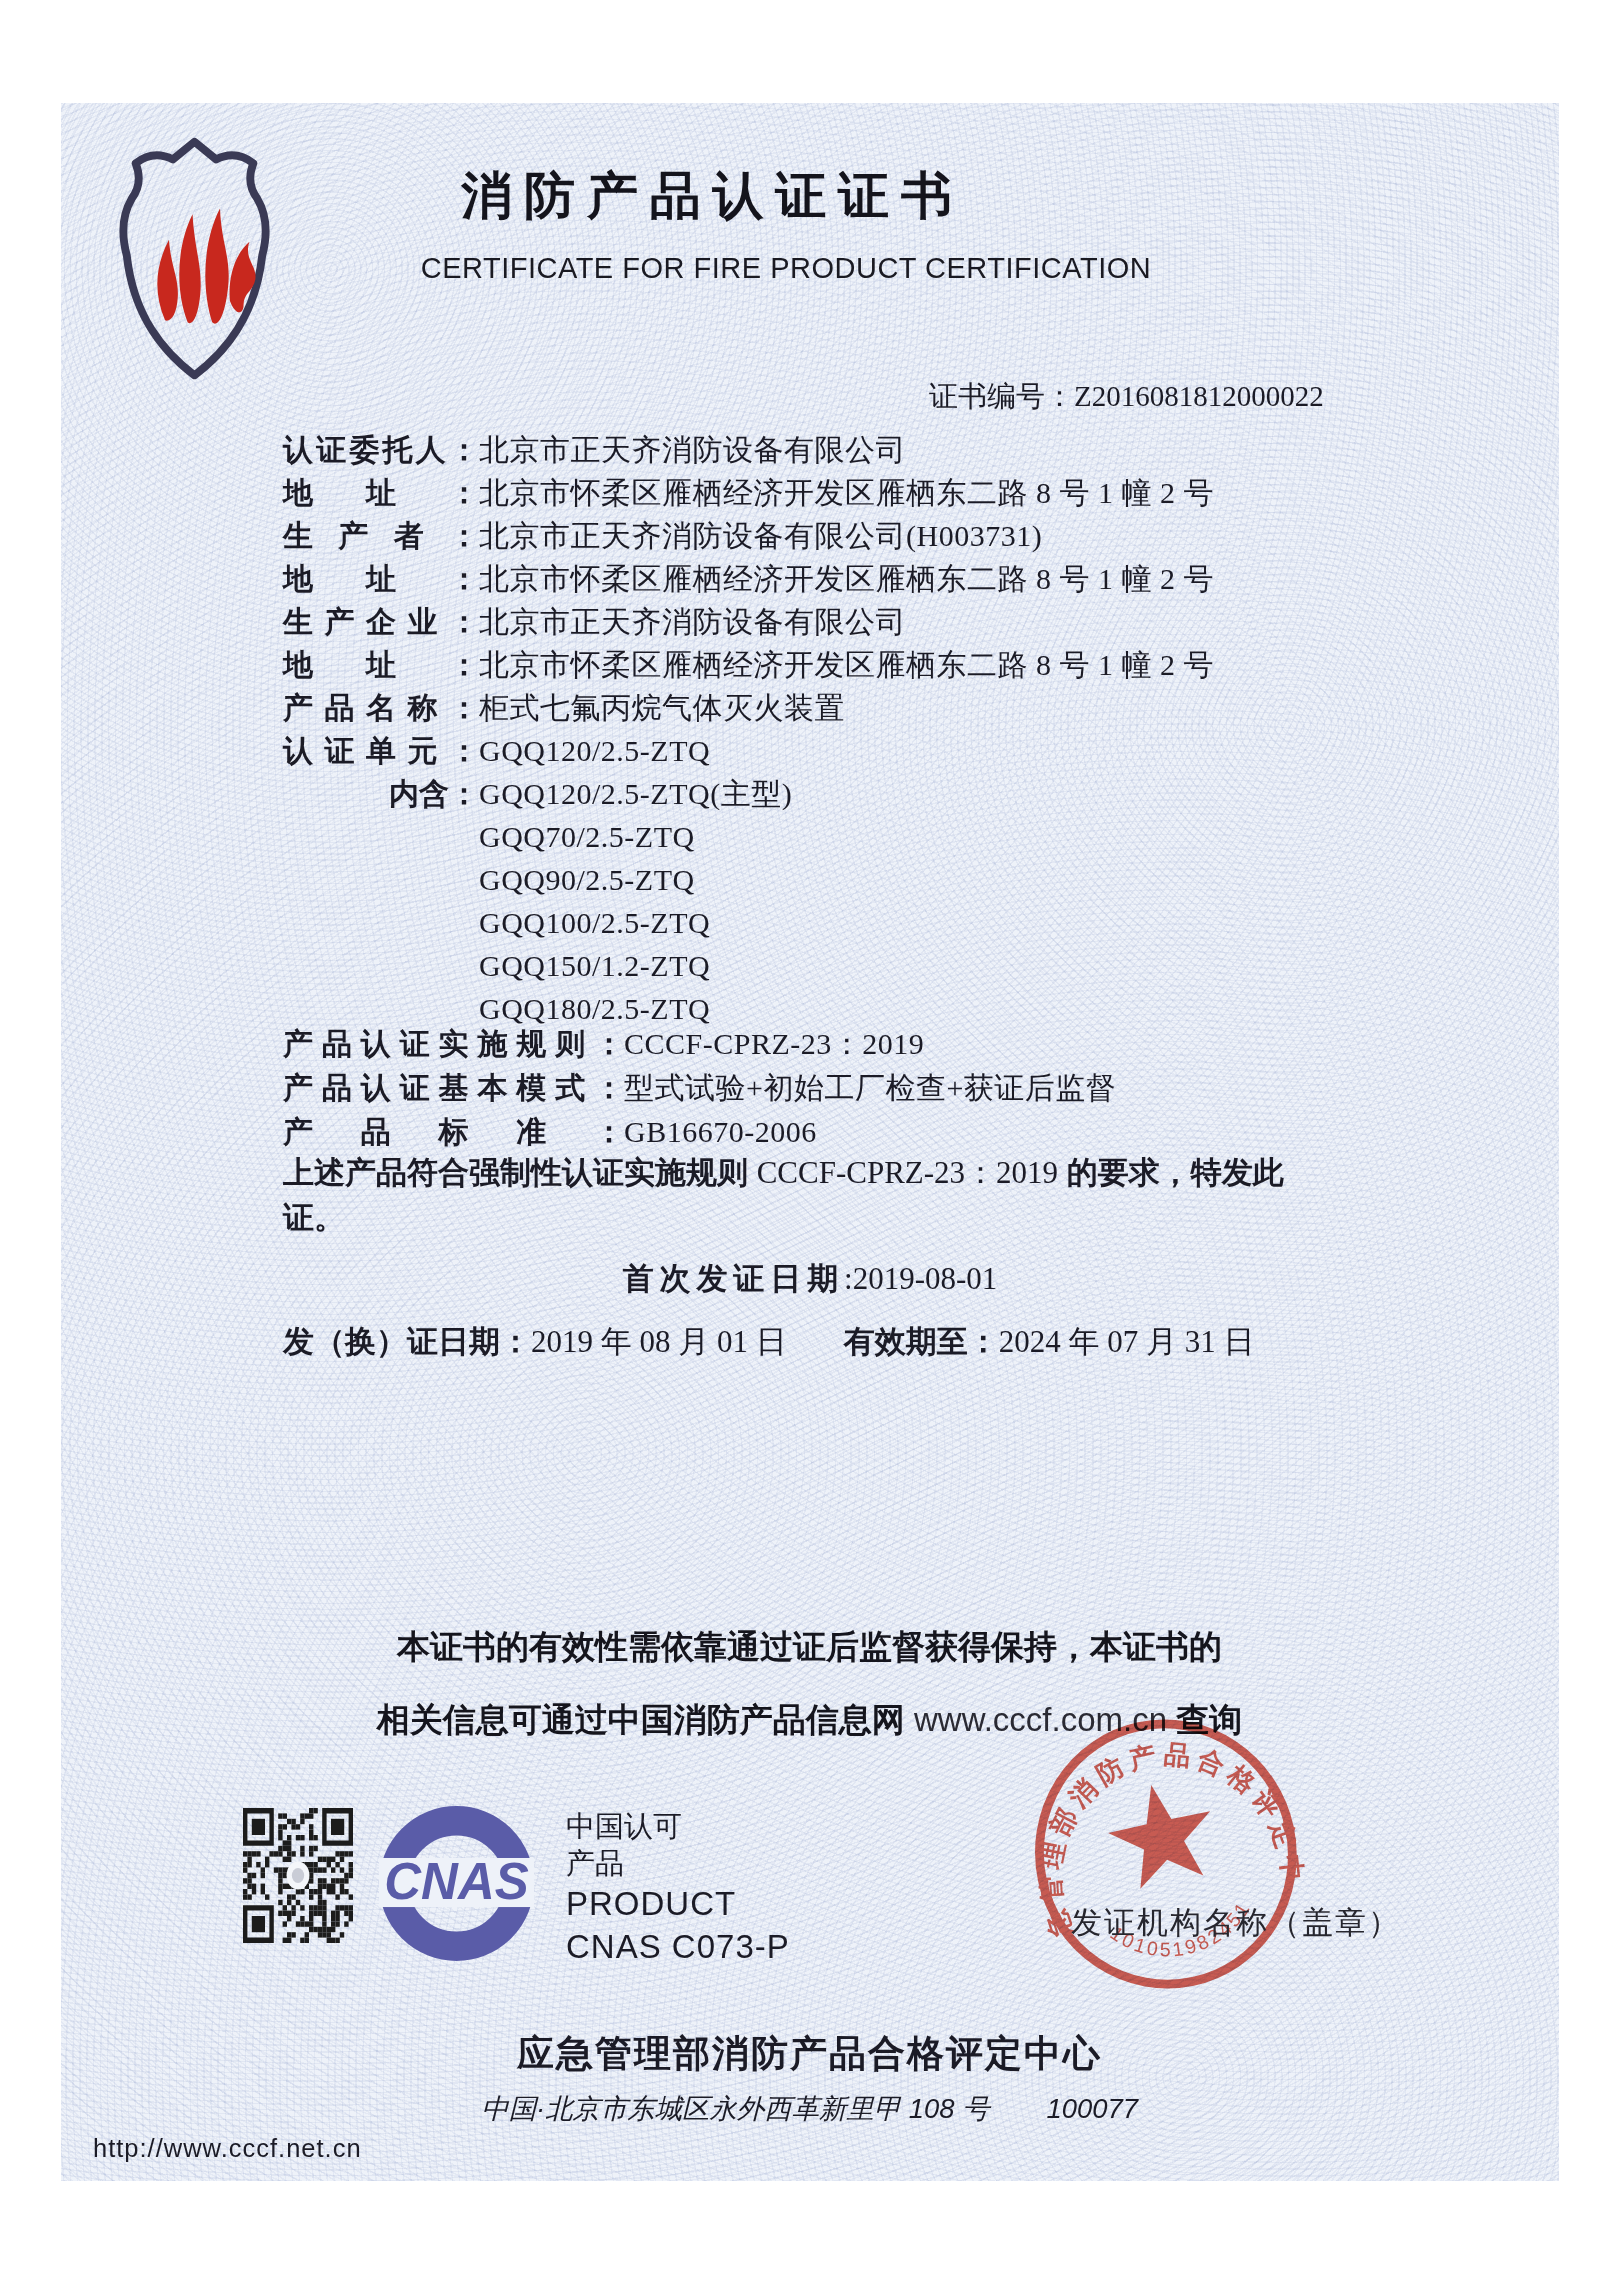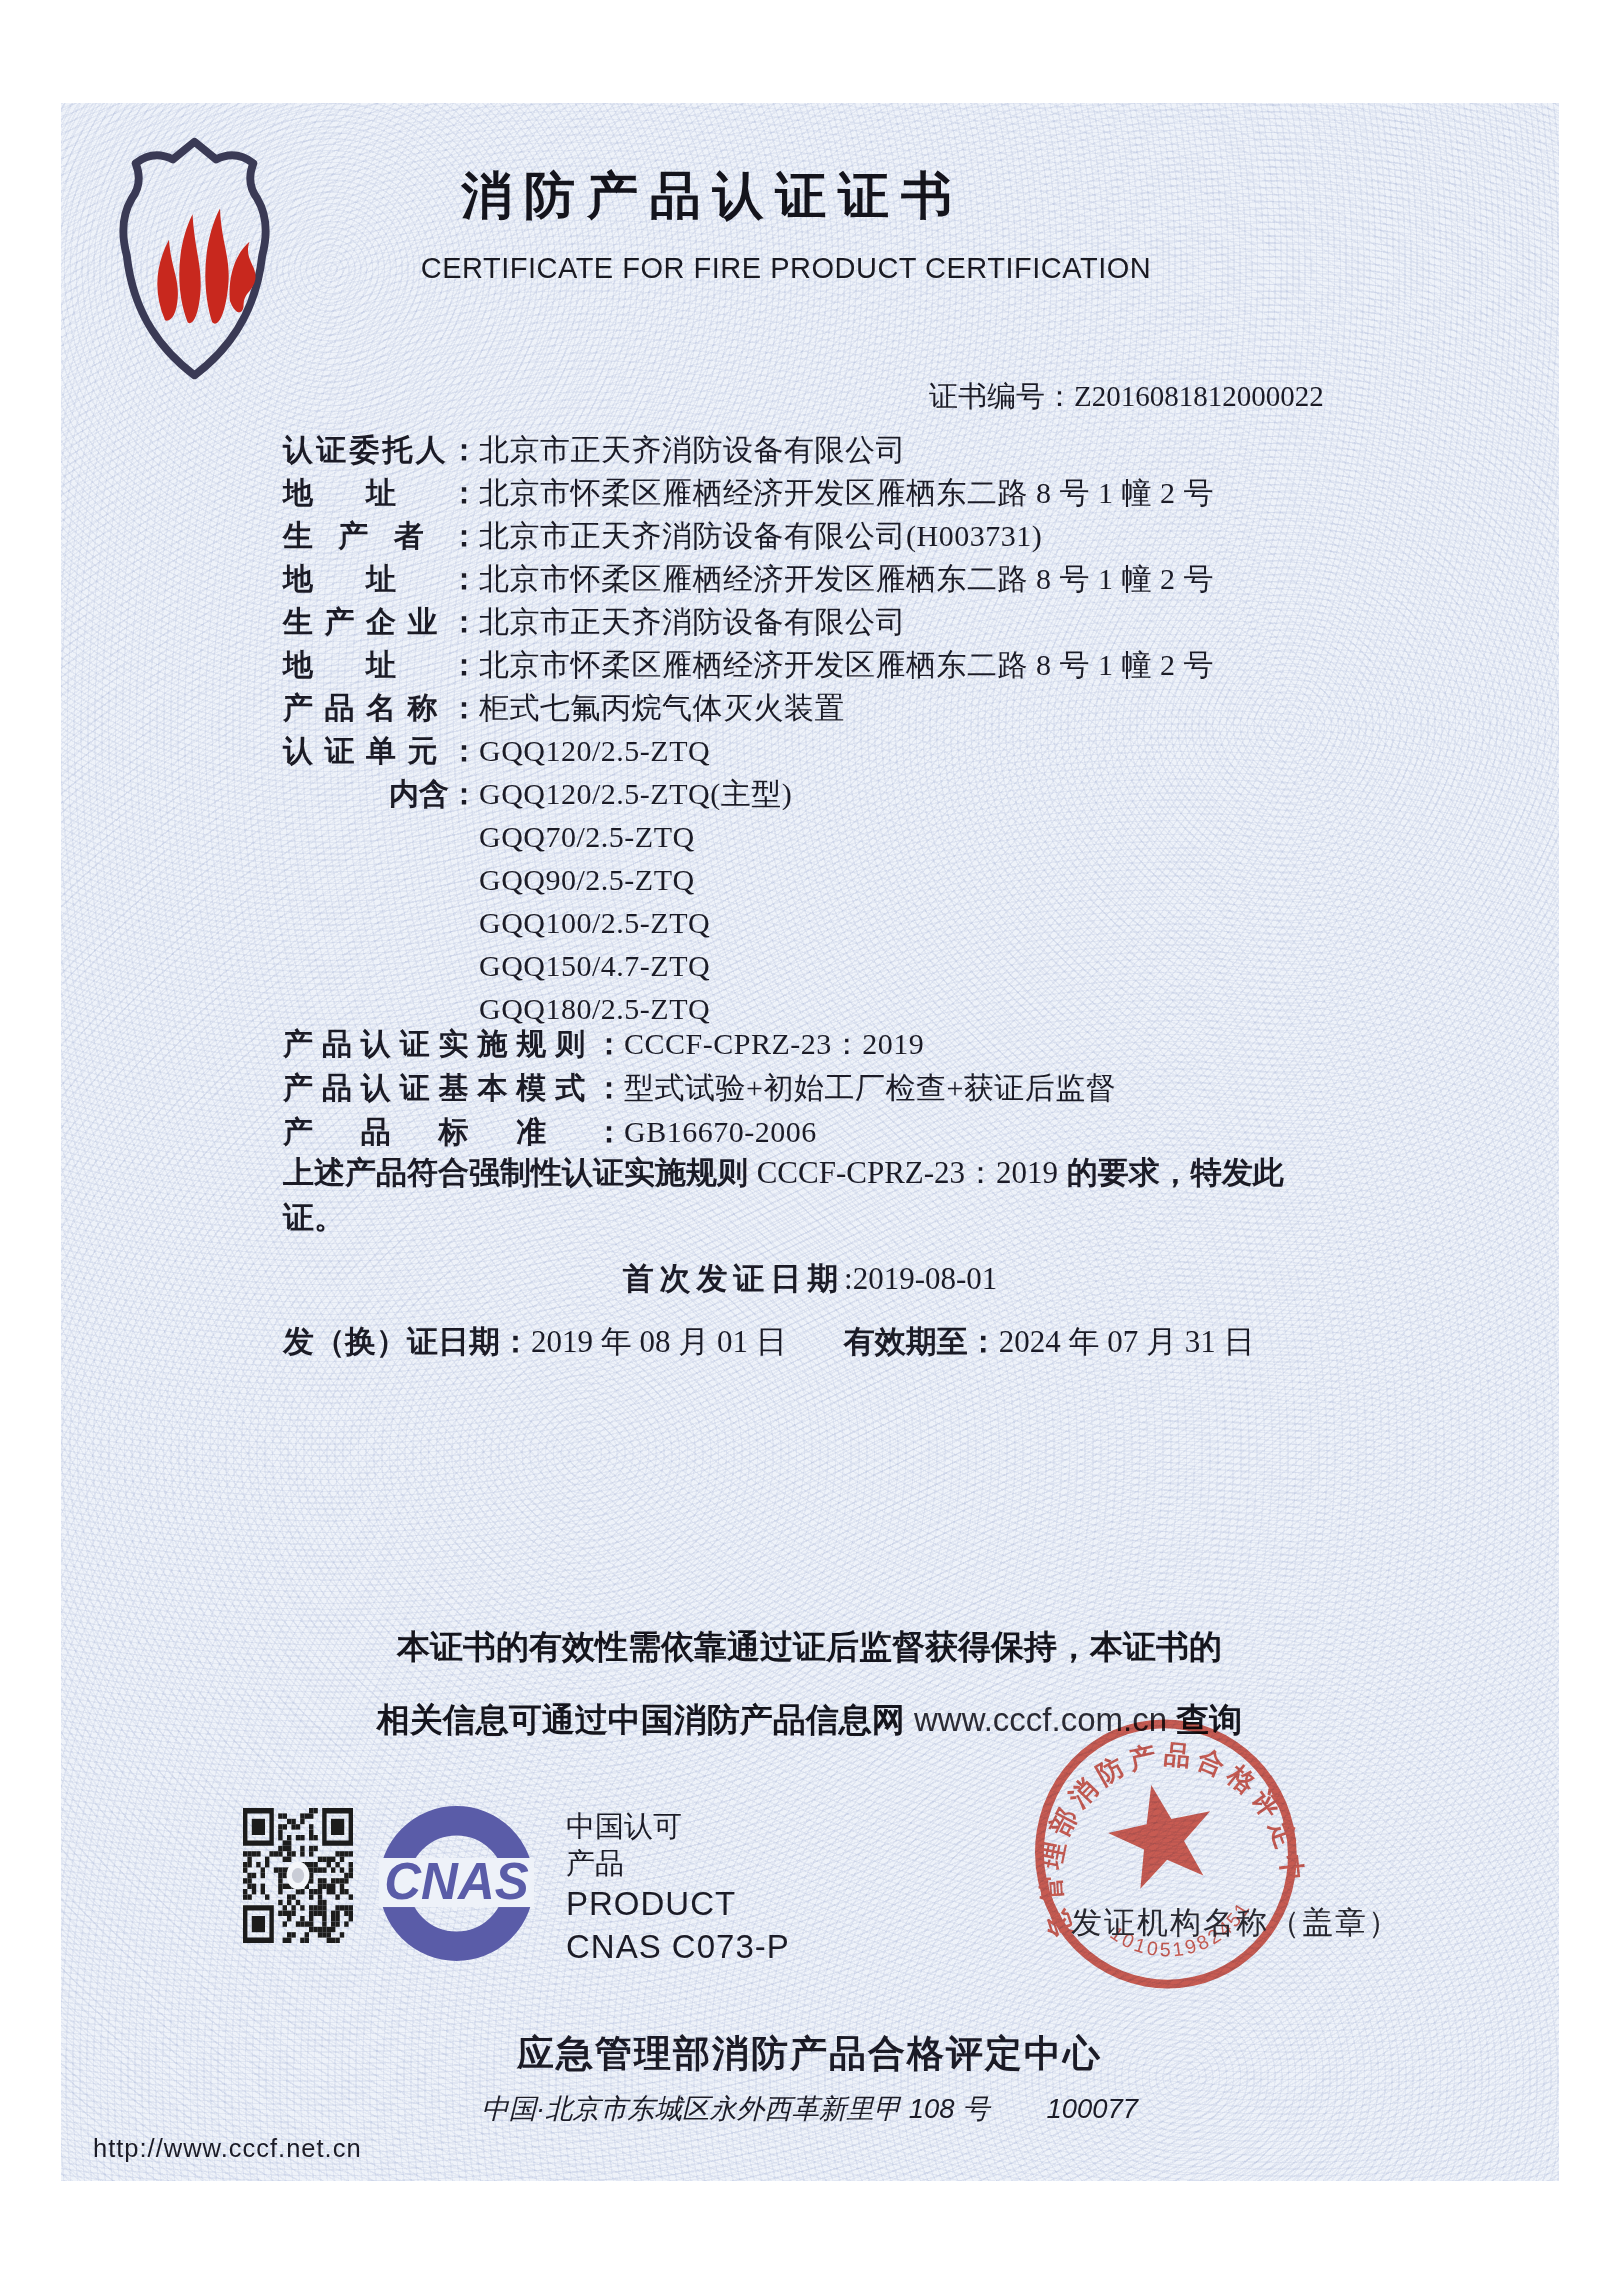--- a/index.html
+++ b/index.html
@@ -83,21 +83,21 @@
       <div class="row"><span class="flabel">生产者：</span><span class="fvalue">北京市正天齐消防设备有限公司(H003731)</span></div>
       <div class="row"><span class="flabel">地址：</span><span class="fvalue">北京市怀柔区雁栖经济开发区雁栖东二路 8 号 1 幢 2 号</span></div>
       <div class="row"><span class="flabel">生产企业：</span><span class="fvalue">北京市正天齐消防设备有限公司</span></div>
       <div class="row"><span class="flabel">地址：</span><span class="fvalue">北京市怀柔区雁栖经济开发区雁栖东二路 8 号 1 幢 2 号</span></div>
       <div class="row"><span class="flabel">产品名称：</span><span class="fvalue">柜式七氟丙烷气体灭火装置</span></div>
       <div class="row"><span class="flabel">认证单元：</span><span class="fvalue">GQQ120/2.5-ZTQ</span></div>
       <div class="row"><span class="flabel right">内含：</span><span class="fvalue">GQQ120/2.5-ZTQ(主型)</span></div>
       <div class="row"><span class="flabel"></span><span class="fvalue">GQQ70/2.5-ZTQ</span></div>
       <div class="row"><span class="flabel"></span><span class="fvalue">GQQ90/2.5-ZTQ</span></div>
       <div class="row"><span class="flabel"></span><span class="fvalue">GQQ100/2.5-ZTQ</span></div>
-      <div class="row"><span class="flabel"></span><span class="fvalue">GQQ150/4.7-ZTQ</span></div>
+      <div class="row"><span class="flabel"></span><span class="fvalue">GQQ150/1.2-ZTQ</span></div>
       <div class="row"><span class="flabel"></span><span class="fvalue">GQQ180/2.5-ZTQ</span></div>
     </div>
 
     <div class="abs rules">
       <div class="row"><span class="rlabel">产品认证实施规则：</span><span class="fvalue">CCCF-CPRZ-23：2019</span></div>
       <div class="row"><span class="rlabel">产品认证基本模式：</span><span class="fvalue">型式试验+初始工厂检查+获证后监督</span></div>
       <div class="row"><span class="rlabel">产品标准：</span><span class="fvalue">GB16670-2006</span></div>
     </div>
 
     <div class="abs statement">

